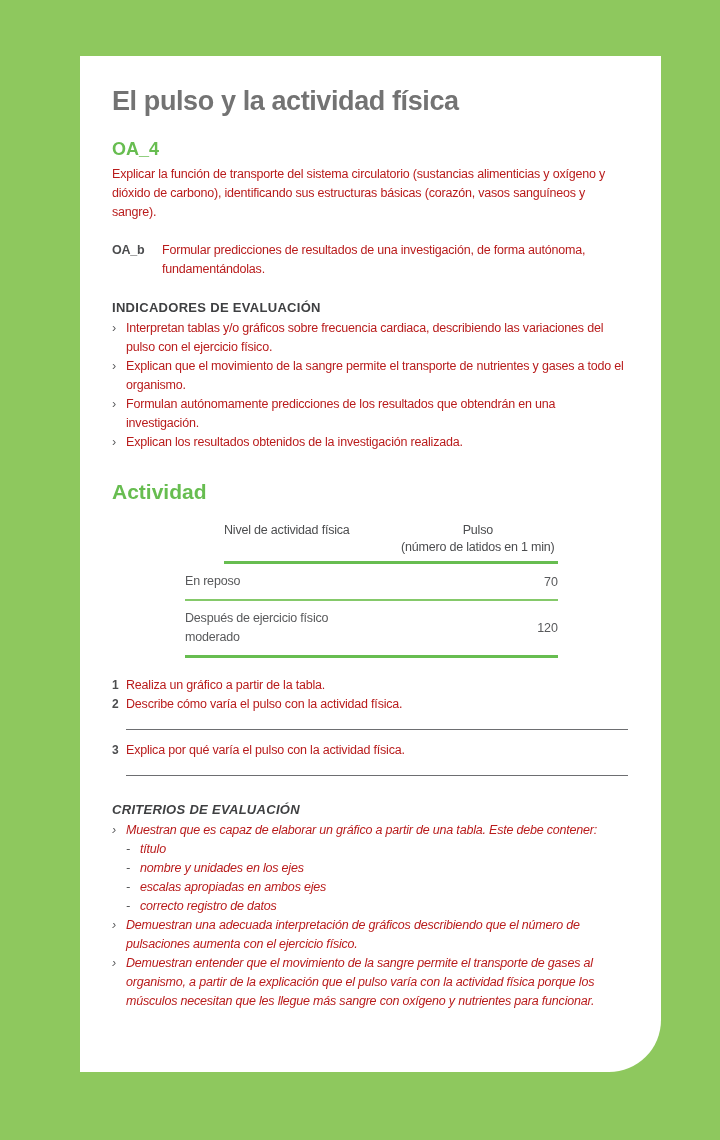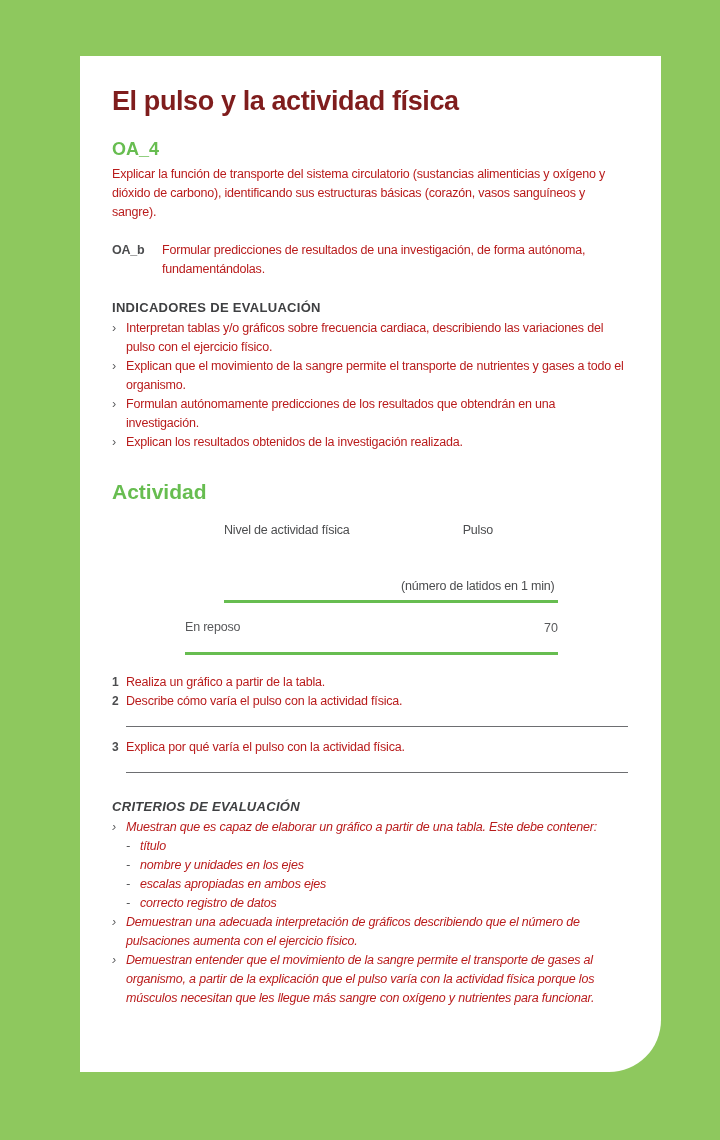--- a/index.html
+++ b/index.html
@@ -15,21 +15,21 @@
     position: absolute;
     left: 80px; top: 56px;
     width: 581px; height: 1016px;
     background: #ffffff;
     border-bottom-right-radius: 52px;
     padding: 30px 33px 0 32px;
     overflow: hidden;
   }
   .page-title {
     font-size: 27px; font-weight: 700;
-    color: #7f1d1d; letter-spacing: -0.4px;
+    color: #737373; letter-spacing: -0.4px;
     margin: 0 0 22px 0;
   }
   .green-h { color: #67bd50; font-weight: 700; margin: 0; }
   .oa4-h { font-size: 18px; margin-bottom: 5px; }
   .actividad-h { font-size: 21px; margin: 28px 0 5px 0; }
   .body {
     font-size: 12.5px; line-height: 19px;
     color: #b91c1c; letter-spacing: -0.2px;
     margin: 0;
   }
@@ -44,22 +44,22 @@
   }
   .indicadores { margin-top: 21px; }
   .bullet { display: flex; }
   .bmark { width: 14px; flex: none; font-size: 12.5px; line-height: 19px; color: #58595b; }
   .btext { flex: 1; }
 
   .ptable { width: 373px; margin: 18px 0 0 73px; }
   .t-head { display: flex; border-bottom: 3px solid #67bd50; padding-bottom: 5px; margin-left: 39px; }
   .t-c1 { width: 52%; font-size: 12.5px; line-height: 17px; color: #4c4d4f; letter-spacing: -0.2px; }
   .t-c2 { width: 48%; text-align: center; font-size: 12.5px; line-height: 17px; color: #4c4d4f;
-          display: flex; flex-direction: column; letter-spacing: -0.2px; gap: 39px; }
-  .t-row { display: flex; align-items: center; border-bottom: 2px solid #85c96a; padding: 15px 0; min-height: 27px; }
+          display: flex; flex-direction: column; letter-spacing: -0.2px; }
+  .t-row { display: flex; align-items: center; border-bottom: 2px solid #85c96a; padding: 8px 0; min-height: 27px; }
   .t-row:last-child { border-bottom: 3px solid #67bd50; }
   .t-label { width: 52%; font-size: 12.5px; line-height: 19px; color: #58595b; letter-spacing: -0.2px; }
   .t-val { width: 48%; text-align: right; font-size: 12.5px; color: #58595b; }
 
   .questions { margin-top: 18px; }
   .q { display: flex; }
   .qnum { width: 14px; flex: none; font-weight: 700; font-size: 12px; line-height: 19px; color: #4c4d4f; }
   .answer-line { height: 0; border-bottom: 1.5px solid #6d6e71; margin: 15px 0 0 14px; }
   .q-after-line { margin-top: 11px; }
 
@@ -111,20 +111,24 @@
         <div class="t-c1">Nivel de actividad física</div>
         <div class="t-c2">
           <span>Pulso</span>
           <span>(número de latidos en 1 min)</span>
         </div>
       </div>
       <div class="t-row">
         <div class="t-label">En reposo</div>
         <div class="t-val">70</div>
       </div>
+      <div class="t-row">
+        <div class="t-label">Después de ejercicio físico moderado</div>
+        <div class="t-val">120</div>
+      </div>
     </div>
 
     <div class="questions">
       <div class="q">
         <span class="qnum">1</span>
         <p class="body btext">Realiza un gráfico a partir de la tabla.</p>
       </div>
       <div class="q">
         <span class="qnum">2</span>
         <p class="body btext">Describe cómo varía el pulso con la actividad física.</p>

